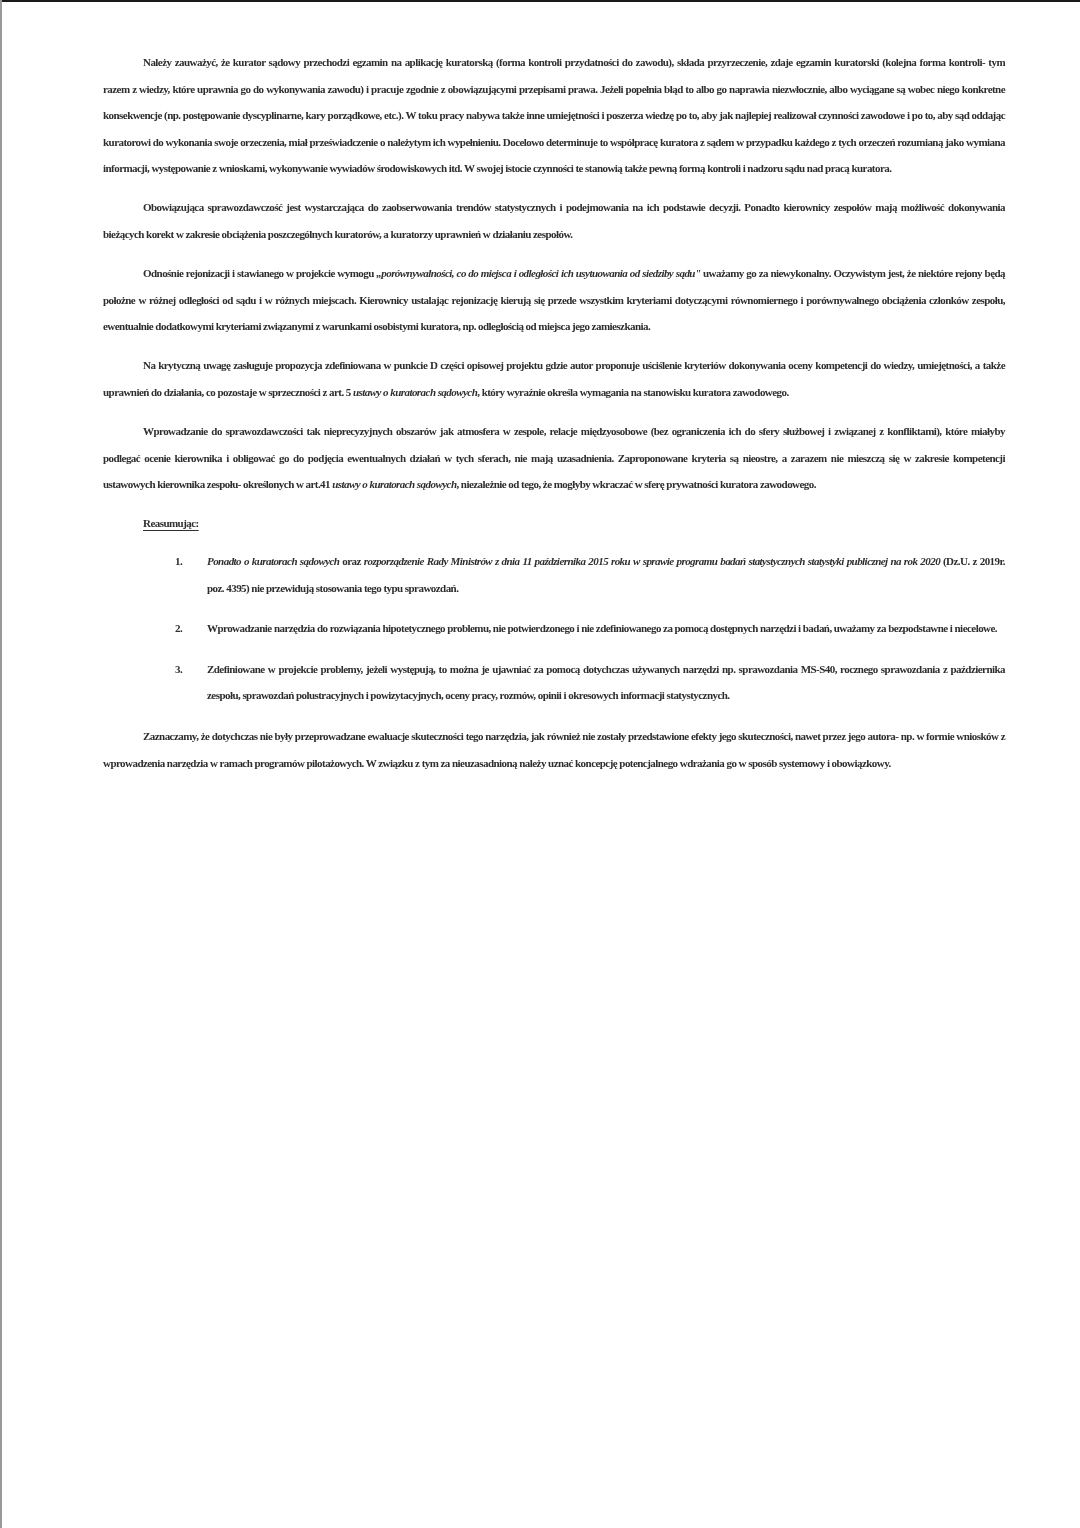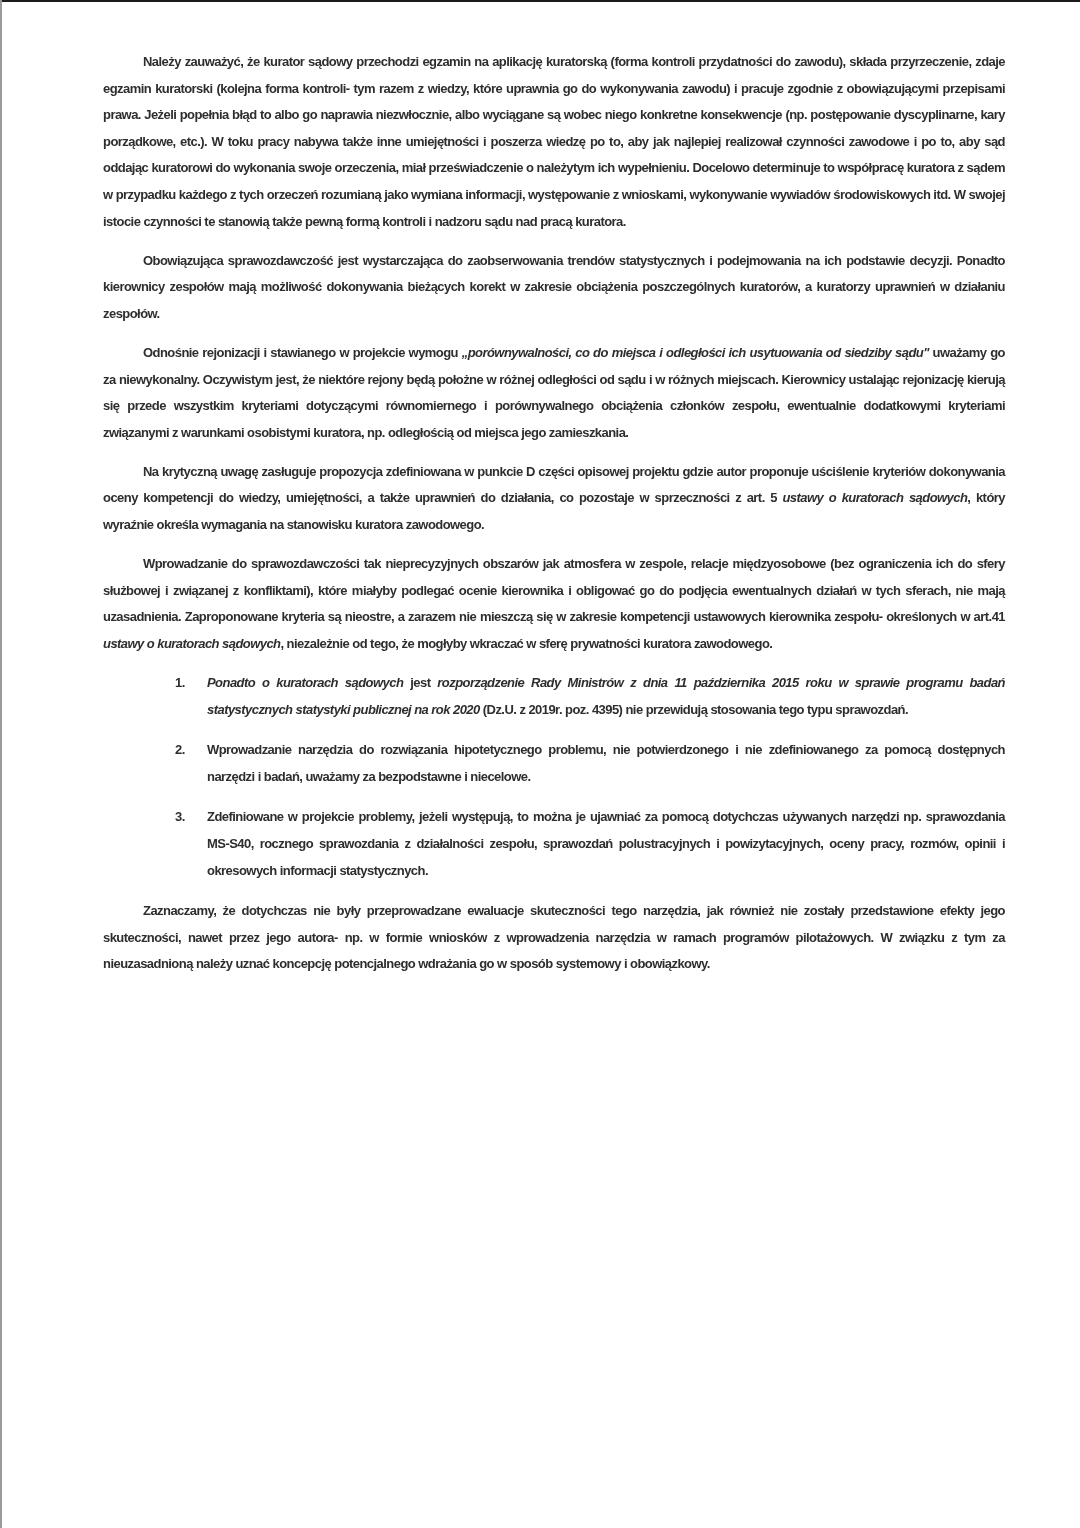--- a/index.html
+++ b/index.html
@@ -23,22 +23,22 @@
       position: absolute;
       left: 0; top: 0;
       width: 2px; height: 1528px;
       background: #9a9a9a;
     }
     .page {
       position: absolute;
       left: 103px;
       top: 49px;
       width: 902px;
-      font-family: Liberation Sans, sans-serif;
-      font-size: 13px;
+      font-family: Liberation Serif, serif;
+      font-size: 11px;
       line-height: 26.6px;
       color: #2e2e2e;
       letter-spacing: -0.55px;
       word-spacing: 0px;
     }
     .para {
       margin: 0 0 12.5px 0;
       text-align: justify;
       text-indent: 40px;
       font-weight: 600;
@@ -92,33 +92,34 @@
   </p>
 
   <p class="para">
     <span class="seg">Na krytyczną uwagę zasługuje propozycja zdefiniowana w punkcie D części opisowej projektu gdzie autor proponuje uściślenie kryteriów dokonywania oceny kompetencji do wiedzy, umiejętności, a także uprawnień do działania, co pozostaje w sprzeczności z art. 5 </span><em class="seg">ustawy o kuratorach sądowych</em><span class="seg">, który wyraźnie określa wymagania na stanowisku kuratora zawodowego.</span>
   </p>
 
   <p class="para">
     <span class="seg">Wprowadzanie do sprawozdawczości tak nieprecyzyjnych obszarów jak atmosfera w zespole, relacje międzyosobowe (bez ograniczenia ich do sfery służbowej i związanej z konfliktami), które miałyby podlegać ocenie kierownika i obligować go do podjęcia ewentualnych działań w tych sferach, nie mają uzasadnienia. Zaproponowane kryteria są nieostre, a zarazem nie mieszczą się w zakresie kompetencji ustawowych kierownika zespołu- określonych w art.41 </span><em class="seg">ustawy o kuratorach sądowych</em><span class="seg">, niezależnie od tego, że mogłyby wkraczać w sferę prywatności kuratora zawodowego.</span>
   </p>
 
+  <div class="heading">Reasumując:</div>
 
   <ol class="list">
     <li class="list-item">
       <span class="list-num">1.</span>
-      <em class="seg">Ponadto o kuratorach sądowych</em><span class="seg"> jest </span><em class="seg">rozporządzenie Rady Ministrów z dnia 11 października 2015 roku w sprawie programu badań statystycznych statystyki publicznej na rok 2020</em><span class="seg"> (Dz.U. z 2019r. poz. 4395) nie przewidują stosowania tego typu sprawozdań.</span>
+      <em class="seg">Ponadto o kuratorach sądowych</em><span class="seg"> oraz </span><em class="seg">rozporządzenie Rady Ministrów z dnia 11 października 2015 roku w sprawie programu badań statystycznych statystyki publicznej na rok 2020</em><span class="seg"> (Dz.U. z 2019r. poz. 4395) nie przewidują stosowania tego typu sprawozdań.</span>
     </li>
     <li class="list-item">
       <span class="list-num">2.</span>
       <span class="seg">Wprowadzanie narzędzia do rozwiązania hipotetycznego problemu, nie potwierdzonego i nie zdefiniowanego za pomocą dostępnych narzędzi i badań, uważamy za bezpodstawne i niecelowe.</span>
     </li>
     <li class="list-item">
       <span class="list-num">3.</span>
-      <span class="seg">Zdefiniowane w projekcie problemy, jeżeli występują, to można je ujawniać  za pomocą dotychczas używanych narzędzi np. sprawozdania MS-S40, rocznego sprawozdania z działalności zespołu, sprawozdań polustracyjnych i powizytacyjnych, oceny pracy, rozmów, opinii i okresowych informacji statystycznych.</span>
+      <span class="seg">Zdefiniowane w projekcie problemy, jeżeli występują, to można je ujawniać  za pomocą dotychczas używanych narzędzi np. sprawozdania MS-S40, rocznego sprawozdania z października zespołu, sprawozdań polustracyjnych i powizytacyjnych, oceny pracy, rozmów, opinii i okresowych informacji statystycznych.</span>
     </li>
   </ol>
 
   <p class="para">
     <span class="seg">Zaznaczamy, że dotychczas nie były przeprowadzane ewaluacje skuteczności tego narzędzia, jak również nie zostały przedstawione efekty jego skuteczności, nawet przez jego autora- np. w formie wniosków z wprowadzenia narzędzia w ramach programów pilotażowych. W związku z tym za nieuzasadnioną należy uznać koncepcję potencjalnego wdrażania go w sposób systemowy i obowiązkowy.</span>
   </p>
 
 </div>
 
 </body></html>

